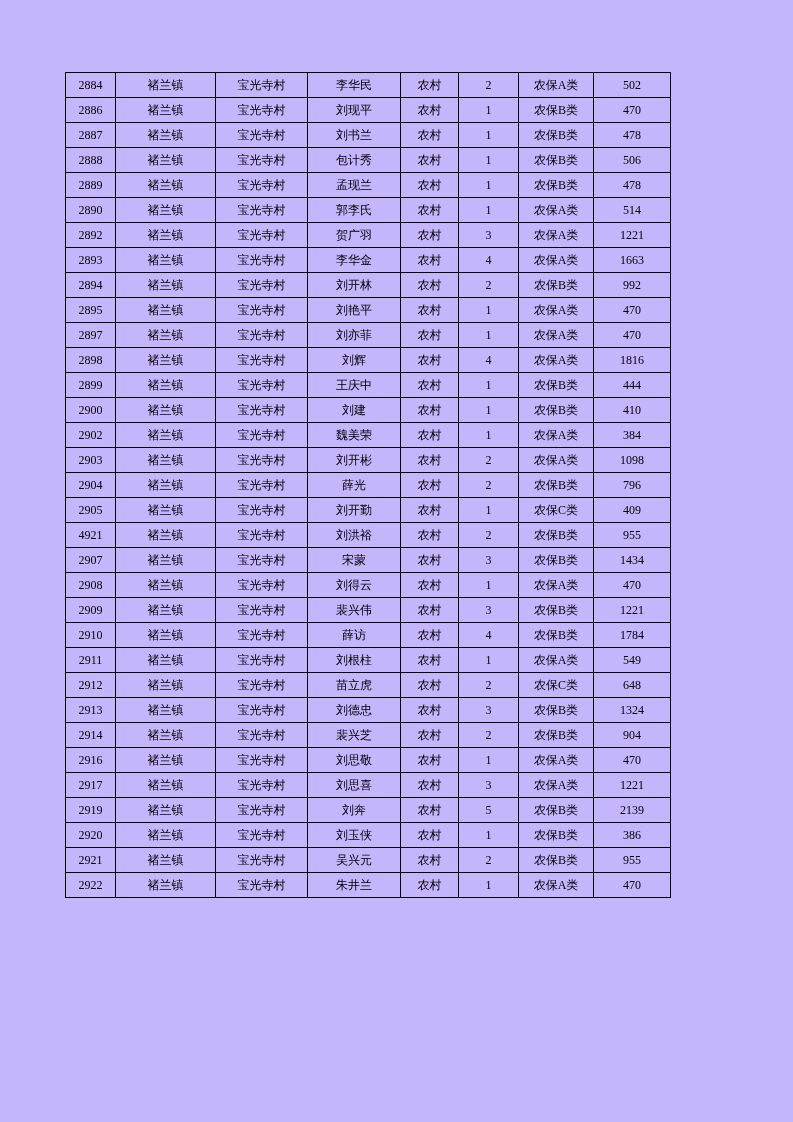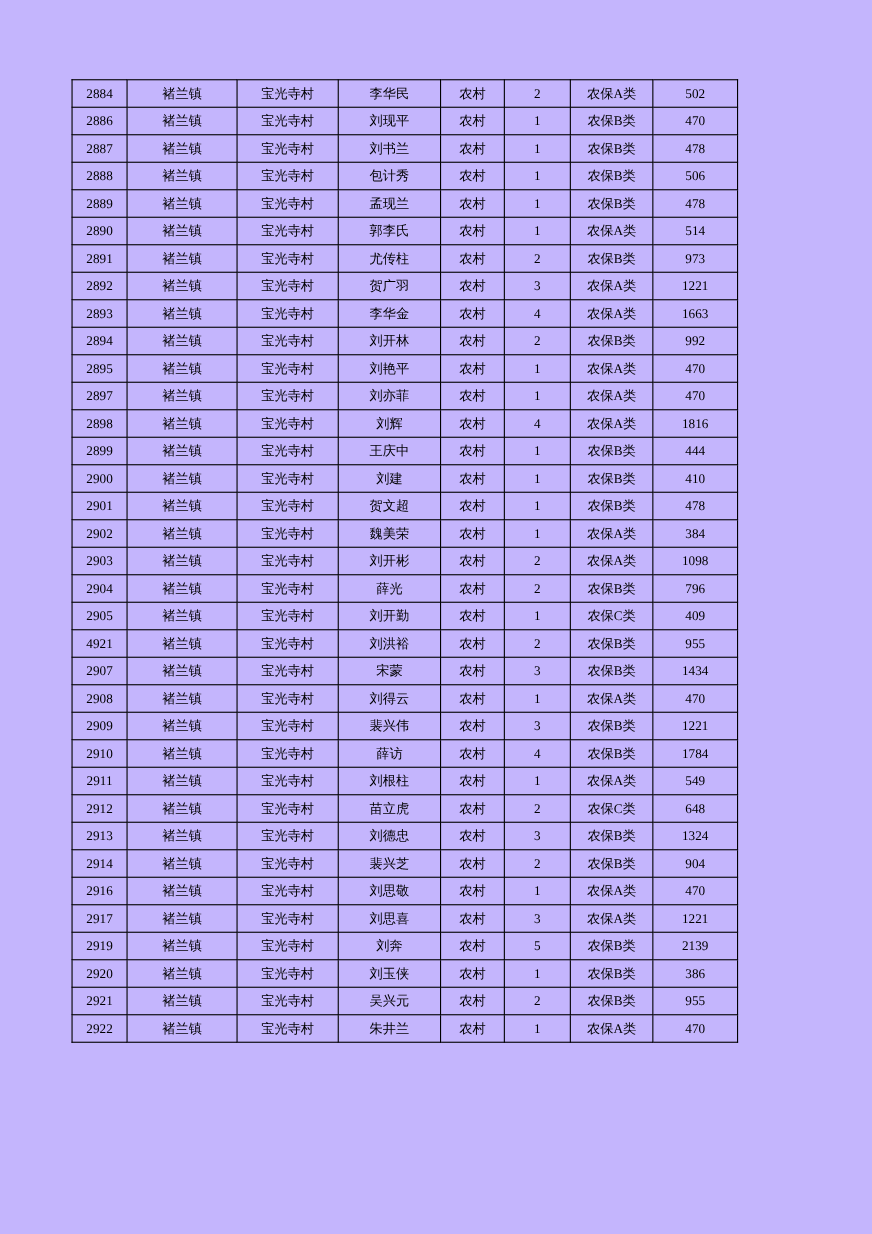--- a/index.html
+++ b/index.html
@@ -105,30 +105,20 @@
           <td>2890</td>
           <td>褚兰镇</td>
           <td>宝光寺村</td>
           <td>郭李氏</td>
           <td>农村</td>
           <td>1</td>
           <td>农保A类</td>
           <td>514</td>
         </tr>
         <tr>
-          <td>2891</td>
-          <td>褚兰镇</td>
-          <td>宝光寺村</td>
-          <td>尤传柱</td>
-          <td>农村</td>
-          <td>2</td>
-          <td>农保B类</td>
-          <td>973</td>
-        </tr>
-        <tr>
           <td>2892</td>
           <td>褚兰镇</td>
           <td>宝光寺村</td>
           <td>贺广羽</td>
           <td>农村</td>
           <td>3</td>
           <td>农保A类</td>
           <td>1221</td>
         </tr>
         <tr>
@@ -193,30 +183,20 @@
         </tr>
         <tr>
           <td>2900</td>
           <td>褚兰镇</td>
           <td>宝光寺村</td>
           <td>刘建</td>
           <td>农村</td>
           <td>1</td>
           <td>农保B类</td>
           <td>410</td>
-        </tr>
-        <tr>
-          <td>2901</td>
-          <td>褚兰镇</td>
-          <td>宝光寺村</td>
-          <td>贺文超</td>
-          <td>农村</td>
-          <td>1</td>
-          <td>农保B类</td>
-          <td>478</td>
         </tr>
         <tr>
           <td>2902</td>
           <td>褚兰镇</td>
           <td>宝光寺村</td>
           <td>魏美荣</td>
           <td>农村</td>
           <td>1</td>
           <td>农保A类</td>
           <td>384</td>

